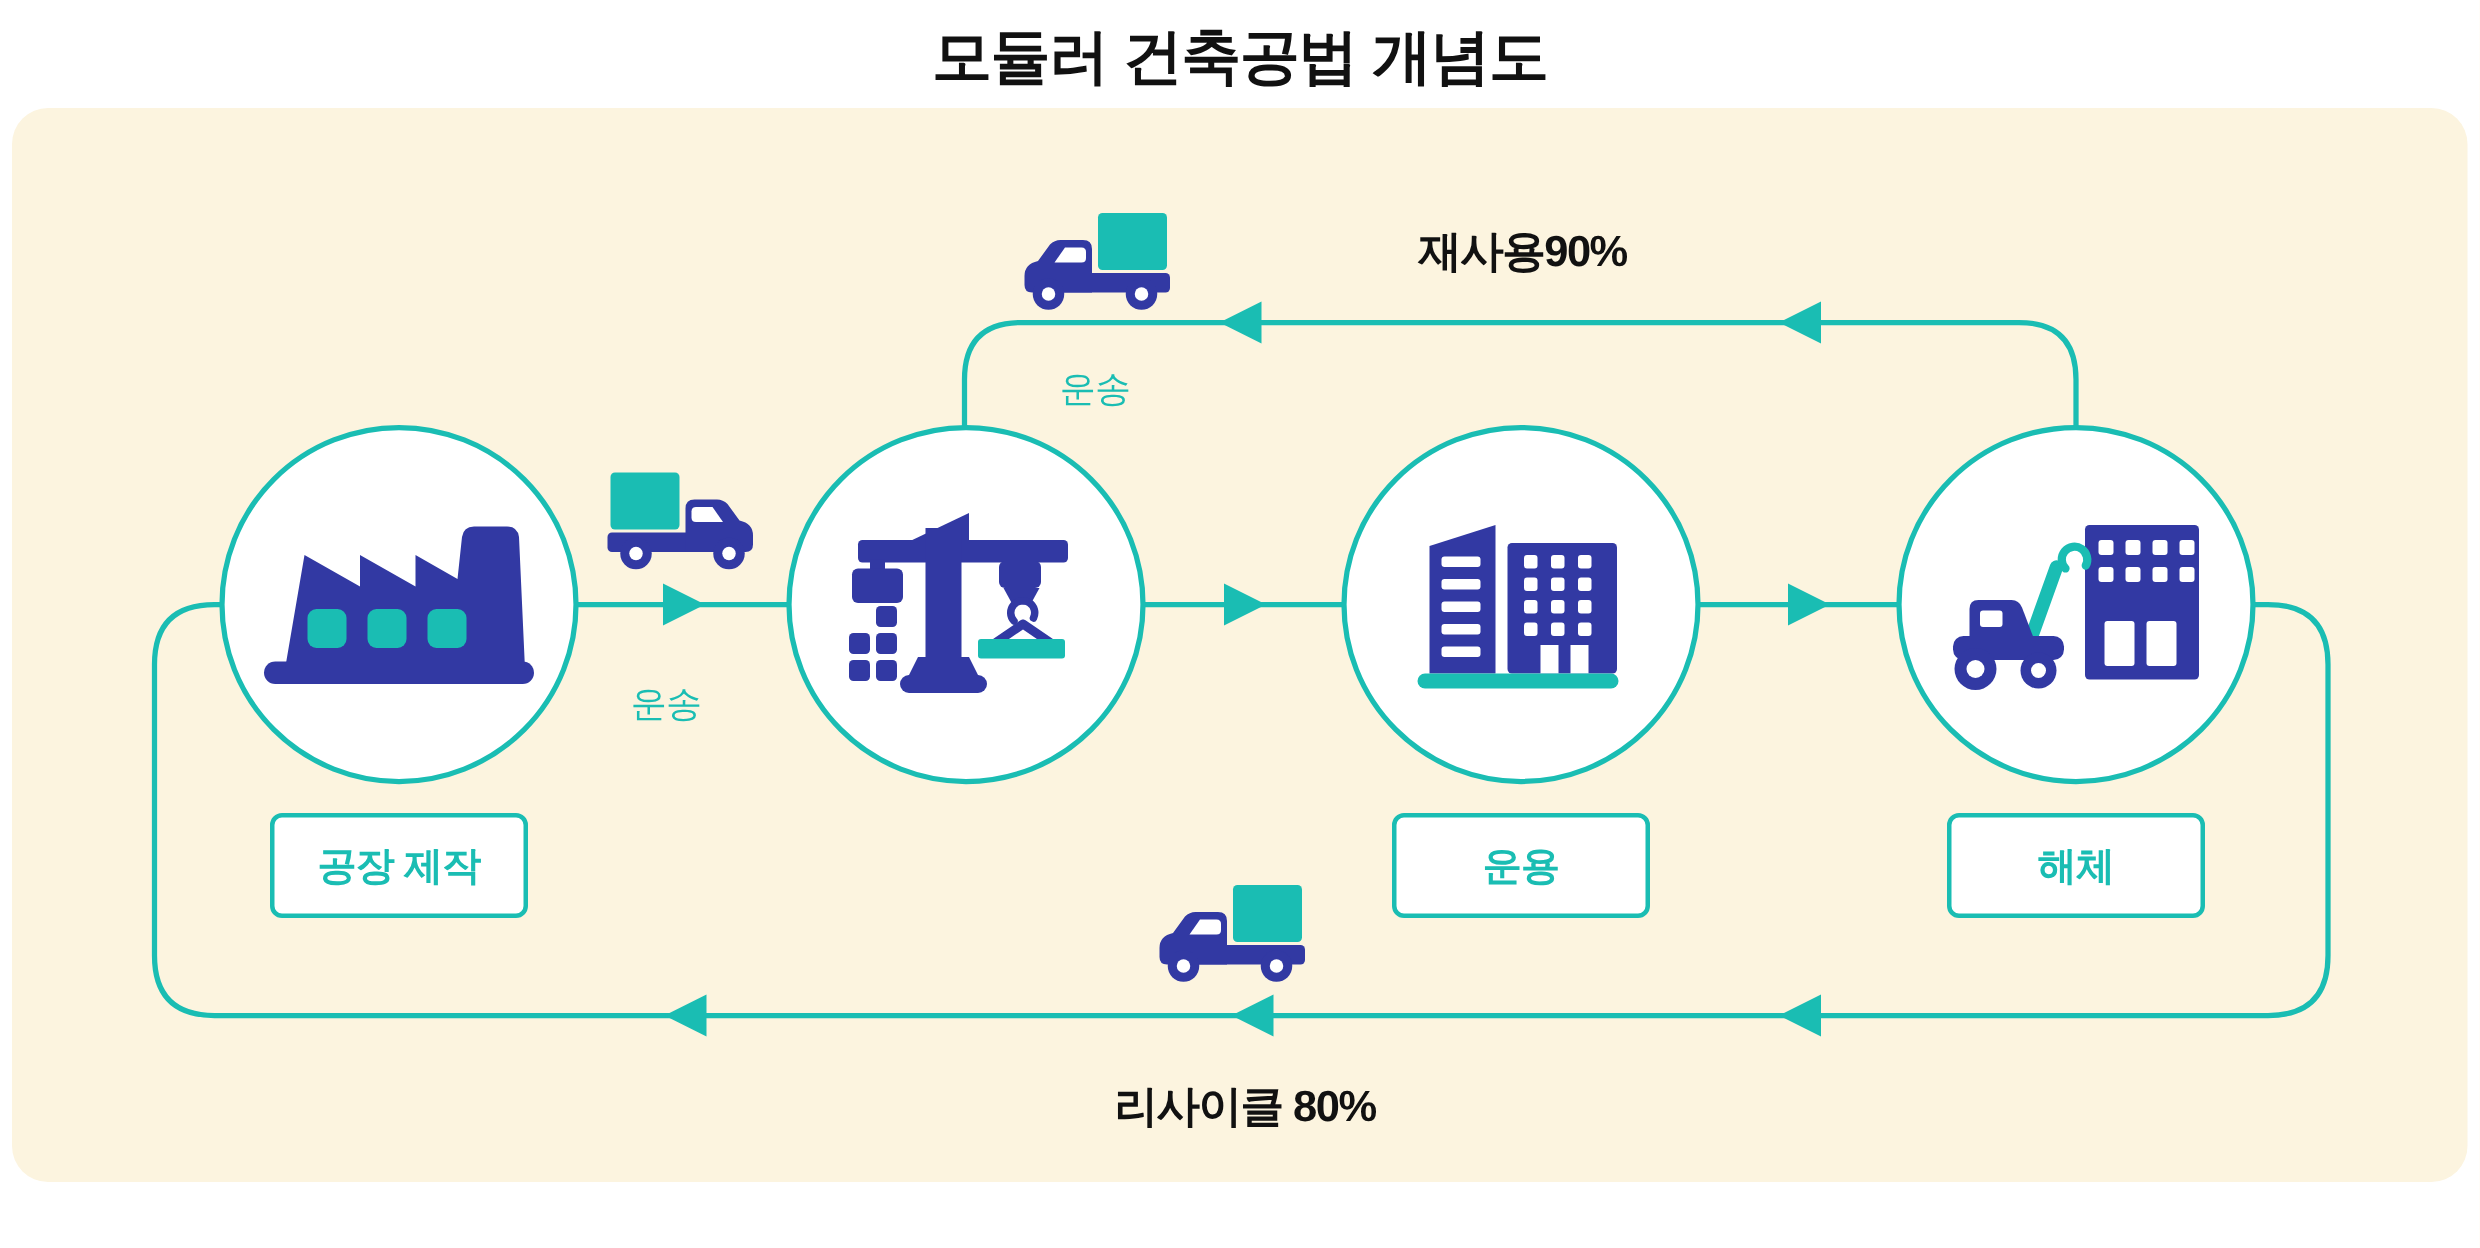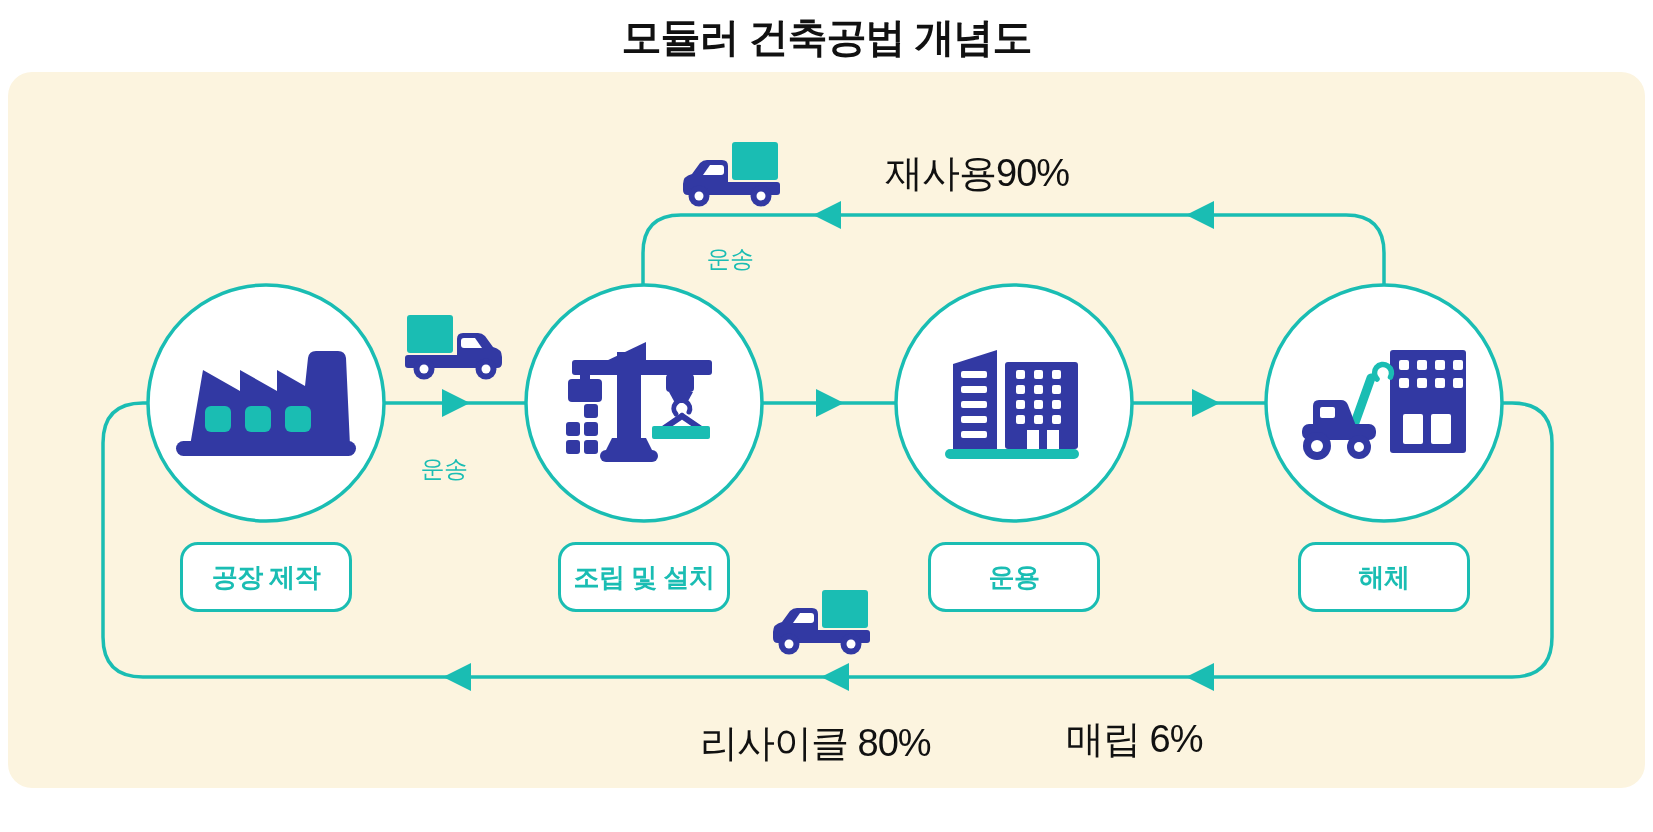--- a/index.html
+++ b/index.html
@@ -29,35 +29,35 @@
     width:1637px;height:716px;
     background:var(--cream);
     border-radius:24px;
   }
   svg.diagram{position:absolute;left:0;top:0;}
   .stage-label{
     position:absolute;top:542px;
     width:172px;height:70px;
     background:var(--white);
     border:3px solid var(--teal);
-    border-radius:18px;
+    border-radius:8px;
     display:flex;align-items:center;justify-content:center;
     color:var(--teal);
     font-size:26px;font-weight:600;letter-spacing:-0.5px;
     z-index:3;
   }
   .transport-label{
     position:absolute;width:120px;text-align:center;
     color:var(--teal);font-size:24px;font-weight:500;letter-spacing:-0.5px;
     z-index:3;
     margin-top:15px;
   }
   .flow-label{
-    position:absolute;width:260px;
-    color:var(--ink);font-size:38px;font-weight:400;letter-spacing:-1px;
+    position:absolute;width:260px;text-align:center;
+    color:var(--ink);font-size:29px;font-weight:700;letter-spacing:-1px;
     z-index:3;
   }
 </style>
 </head>
 <body>
 
 <div class="canvas">
 
   <div class="title">모듈러 건축공법 개념도</div>
 
@@ -180,24 +180,22 @@
     </defs>
 
     <use href="#truck-right" transform="translate(405,313)"></use>
 
     <use href="#truck-right" transform="translate(780,140) scale(-1,1)"></use>
 
     <use href="#truck-right" transform="translate(870,588) scale(-1,1)"></use>
   </svg>
 
   <div class="stage-label" style="left:180px">공장 제작</div>
-  <div class="stage-label" style="left:558px">조립 및 설치</div>
   <div class="stage-label" style="left:1298px">해체</div>
   <div class="stage-label" style="left:928px">운용</div>
 
   <div class="transport-label" style="left:384px;top:438px">운송</div>
   <div class="transport-label" style="left:670px;top:228px">운송</div>
 
   <div class="flow-label" style="left:885px;top:148px">재사용90%</div>
   <div class="flow-label" style="left:700px;top:718px">리사이클 80%</div>
-  <div class="flow-label" style="left:1066px;top:714px">매립 6%</div>
 
 </div>
 
 </body></html>

